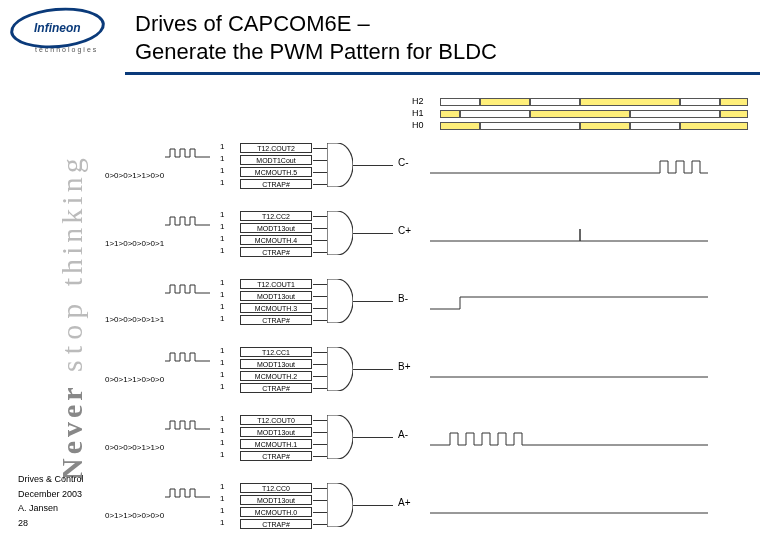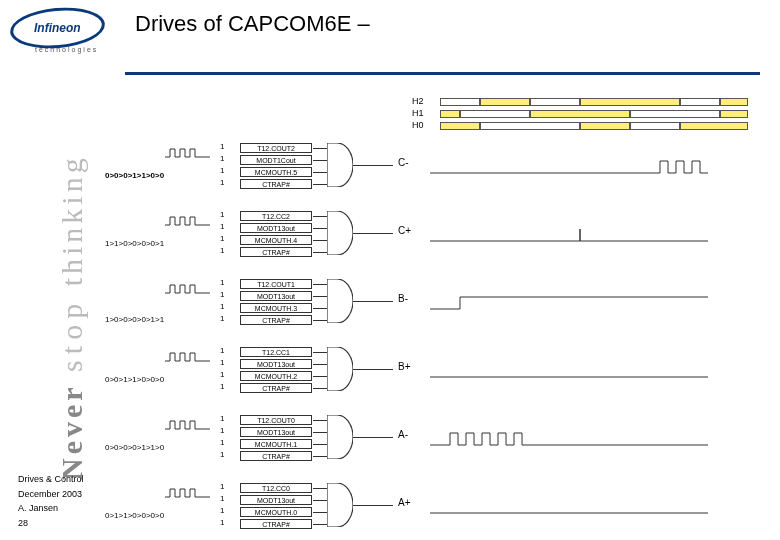--- a/index.html
+++ b/index.html
@@ -34,20 +34,21 @@
 
 <div class="logo">
   <div class="logo-oval">
       <span class="logo-inner">Infineon</span>
     </div>
   <div class="logo-sub">technologies</div>
 </div>
 
 <div class="title">
   <div>Drives of CAPCOM6E –</div>
+  <div>Generate the PWM Pattern for BLDC</div>
 </div>
 <div class="title-underline"></div>
 
 <div class="sidebar-text">
   <span class="never">Never</span>
   <span class="stop">stop</span>
   <span class="thinking">thinking</span>
 </div>
 
 <div class="diagram">
@@ -92,21 +93,21 @@
         <div style="position: absolute; left: 110px; top: 23px; font-size: 8px;">1</div>
         <div style="position: absolute; left: 203px; top: 29px; width: 14px; height: 1px; background: rgb(51, 51, 51);"></div>
         <div class="sig-box" style="left: 130px; top: 36px;">CTRAP#</div>
         <div style="position: absolute; left: 110px; top: 35px; font-size: 8px;">1</div>
         <div style="position: absolute; left: 203px; top: 41px; width: 14px; height: 1px; background: rgb(51, 51, 51);"></div>
         <div class="and-gate" style="left: 217px; top: 0px;"><svg viewBox="0 0 26 44">
             <path d="M0 0 H10 A16 22 0 0 1 10 44 H0 Z" fill="#fff" stroke="#333" stroke-width="1.2"></path>
           </svg></div>
         <div style="position: absolute; left: 243px; top: 22px; width: 40px; height: 1px; background: rgb(51, 51, 51);"></div>
         <div class="out-label" style="left: 288px; top: 14px;">C-</div>
-        <div class="eqline" style="left: -5px; top: 28px; font-weight: bold;">0&gt;0&gt;0&gt;1&gt;1&gt;0&gt;0</div>
+        <div class="eqline" style="left: -5px; top: 28px;">0&gt;0&gt;0&gt;1&gt;1&gt;0&gt;0</div>
         <div style="position: absolute; left: 55px; top: 2px;"><svg width="45" height="12">
             <path d="M0 10 H5 V2 H10 V10 H15 V2 H20 V10 H25 V2 H30 V10 H45" fill="none" stroke="#333" stroke-width="1"></path>
           </svg></div>
         <div class="out-wave" style="left: 320px; top: 14px;"><svg width="280" height="20">
             <path d="M0 16 H230 V4 H238 V16 H246 V4 H254 V16 H262 V4 H270 V16 H278" fill="none" stroke="#333" stroke-width="1"></path>
           </svg></div>
       </div>
       <div class="block" style="top: 113px; height: 68px;">
         <div class="sig-box" style="left: 130px; top: 0px;">T12.CC2</div>
         <div style="position: absolute; left: 110px; top: -1px; font-size: 8px;">1</div>

